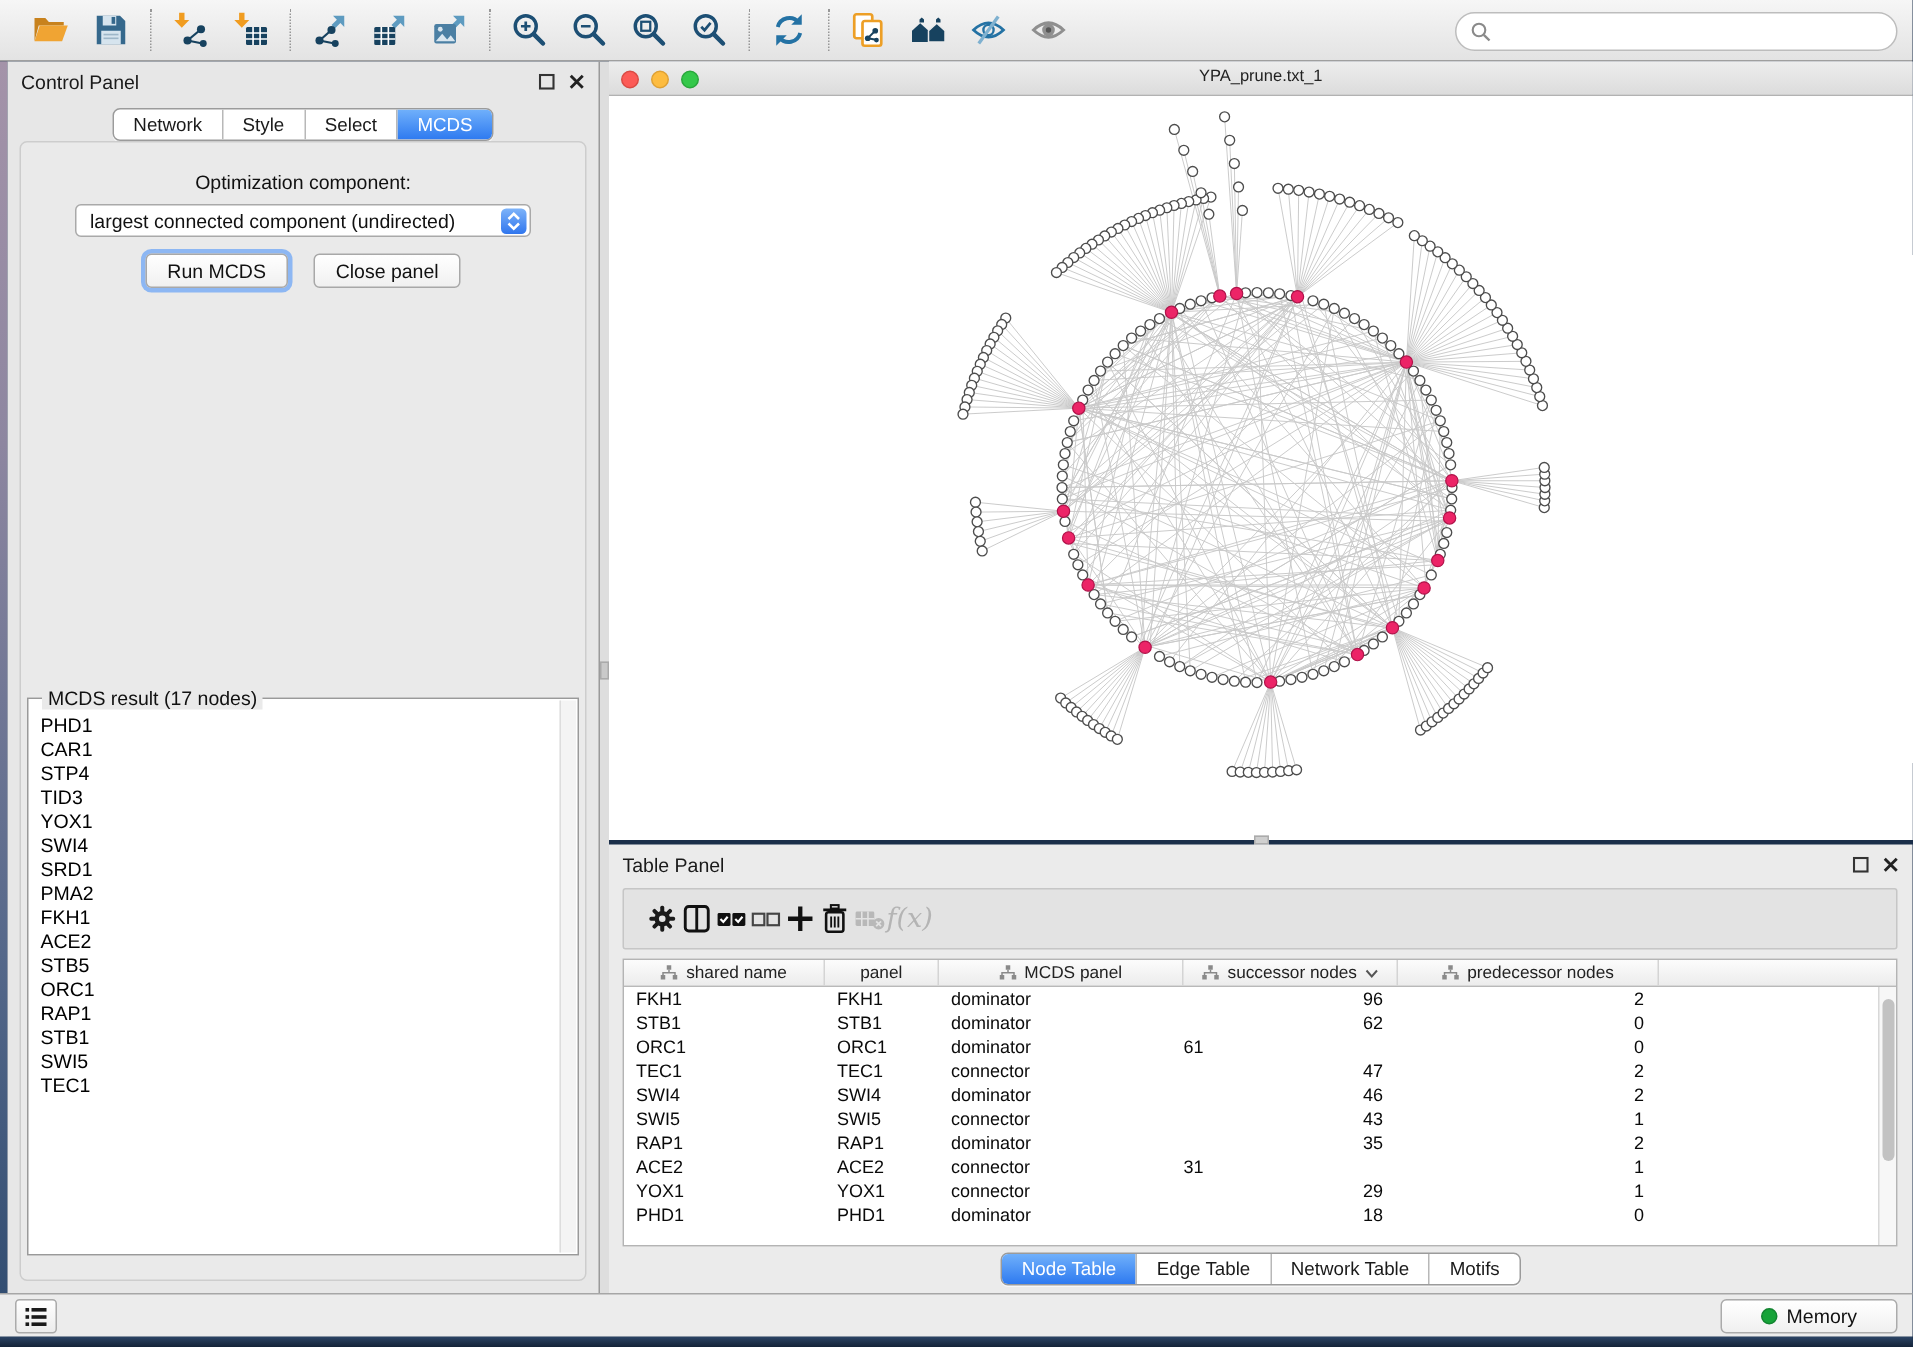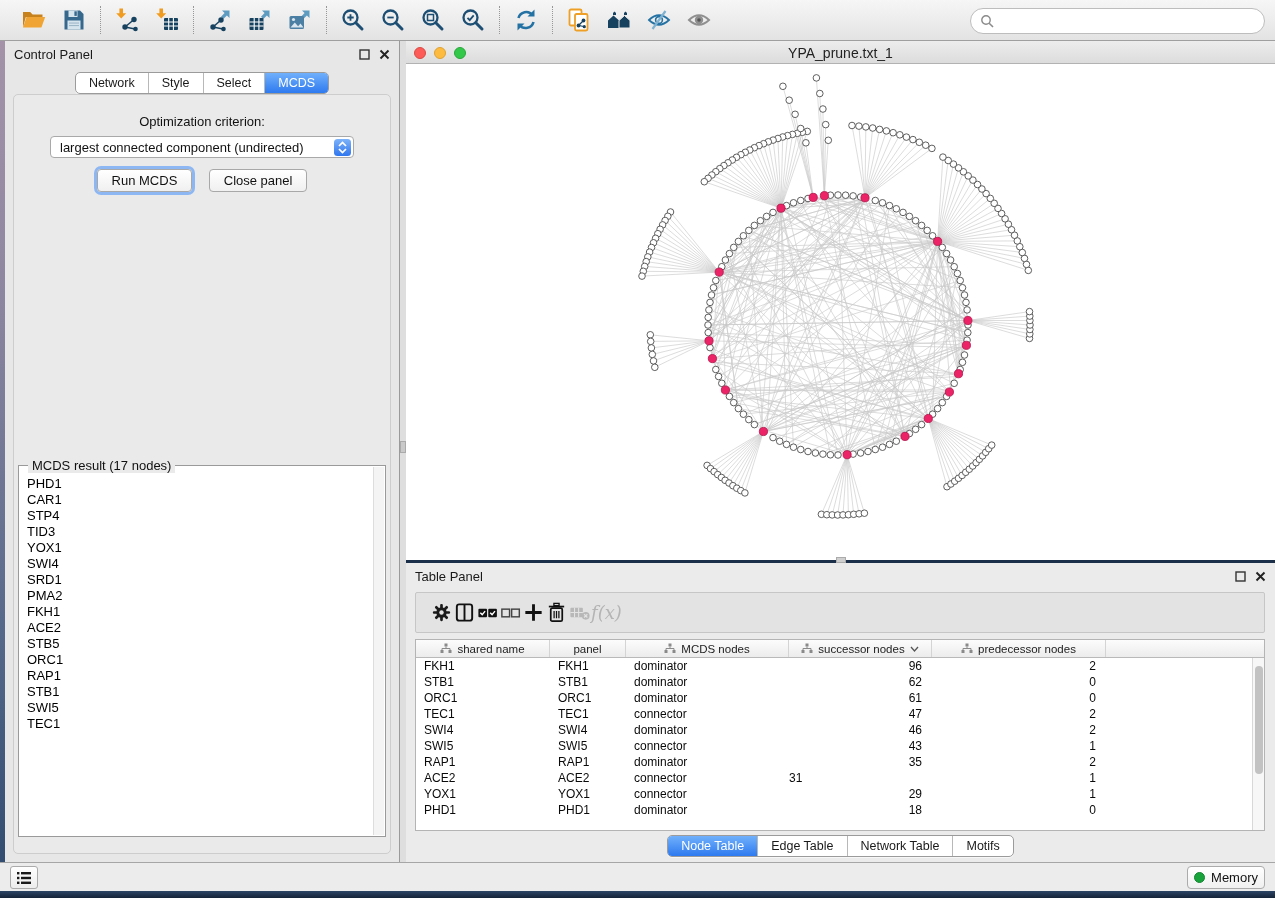--- a/index.html
+++ b/index.html
@@ -80,21 +80,21 @@
   .net-window { position:absolute; left:406px; top:41px; width:869px; height:519px;
     background:#fff; }
   .net-titlebar { position:relative; height:23px;
     background:linear-gradient(#ededed,#dcdcdc); border-bottom:1px solid #b2b2b2; }
   .traffic { position:absolute; top:5.5px; width:12px; height:12px; border-radius:50%;
     cursor:pointer; }
   .t-red   { left:8px;  background:#fc5b57; border:1px solid #d94b44; }
   .t-yel   { left:28px; background:#fdbc40; border:1px solid #dfa134; }
   .t-grn   { left:48px; background:#34c84a; border:1px solid #2aa73c; }
   .net-title { position:absolute; width:100%; text-align:center; top:4px;
-    font-size:14px; color:#222; }
+    font-size:11px; color:#222; }
   .net-canvas { position:absolute; left:0; top:23px; width:869px; height:496px;
     background:#fff; }
 
   
   .table-panel { position:absolute; left:406px; top:563px; width:869px; height:299px;
     background:#ebebeb; }
   .tp-toolbar { position:absolute; left:9px; right:10px; top:29px; height:41px;
     background:#e3e3e3; border:1px solid #c6c6c6; border-radius:2px;
     display:flex; align-items:center; padding-left:14px; }
   .tp-icon { width:23px; height:23px; display:block; cursor:pointer; }
@@ -121,21 +121,21 @@
 
   
   .statusbar { position:absolute; left:0; top:862px; width:1275px; height:29px;
     background:#ececec; border-top:1px solid #a6a6a6; }
   .list-btn { position:absolute; left:10px; top:3px; width:28px; height:23px;
     background:linear-gradient(#fff,#ececec); border:1px solid #ababab;
     border-radius:3px; display:flex; align-items:center; justify-content:center;
     cursor:pointer; }
   .memory-btn { position:absolute; right:10px; top:3px; height:23px;
     background:linear-gradient(#fff,#f0f0f0); border:1px solid #ababab;
-    border-radius:4px; display:flex; align-items:center; gap:6px; padding:0 6px;
+    border-radius:4px; display:flex; align-items:center; gap:6px; padding:0 26px;
     cursor:pointer; }
   .mem-dot { width:11px; height:11px; border-radius:50%; background:#17a339;
     border:1px solid #128430; }
   .memory-btn span { font-size:13px; color:#111; }
 </style>
 </head>
 <body>
 
 <div class="toolbar">
   <div class="tgroup">
@@ -281,21 +281,21 @@
   </div>
   <div class="cp-tabs-row">
     <span class="seg" id="cp-tabs">
         <span class="seg-tab">Network</span>
         <span class="seg-tab">Style</span>
         <span class="seg-tab">Select</span>
         <span class="seg-tab active">MCDS</span>
       </span>
   </div>
   <div class="cp-body">
-    <div class="opt-label">Optimization criterion:</div>
+    <div class="opt-label">Optimization component:</div>
     <div class="opt-select">
       <span>largest connected component (undirected)</span>
       <span class="opt-stepper">
         <svg width="11" height="13" viewBox="0 0 11 13">
           <path d="M2 5 L5.5 1.5 L9 5" fill="none" stroke="#fff" stroke-width="1.7"></path>
           <path d="M2 8 L5.5 11.5 L9 8" fill="none" stroke="#fff" stroke-width="1.7"></path>
         </svg>
       </span>
     </div>
     <div class="btn-row">
@@ -1033,21 +1033,21 @@
         </div>
         <div class="dt-hcell" style="width: 163px; flex: 0 0 163px;">
           <svg width="12" height="11" viewBox="0 0 12 11">
             <g fill="#8a8a8a">
               <rect x="4.5" y="0.5" width="3" height="3"></rect>
               <rect x="0.5" y="7" width="3" height="3"></rect>
               <rect x="8.5" y="7" width="3" height="3"></rect>
             </g>
             <path d="M6 3.5 v2 M2 7 v-1.5 h8 V7" fill="none" stroke="#8a8a8a" stroke-width="1"></path>
           </svg>
-          <span>MCDS nodes</span>
+          <span>MCDS panel</span>
         </div>
         <div class="dt-hcell" style="width: 143px; flex: 0 0 143px;">
           <svg width="12" height="11" viewBox="0 0 12 11">
             <g fill="#8a8a8a">
               <rect x="4.5" y="0.5" width="3" height="3"></rect>
               <rect x="0.5" y="7" width="3" height="3"></rect>
               <rect x="8.5" y="7" width="3" height="3"></rect>
             </g>
             <path d="M6 3.5 v2 M2 7 v-1.5 h8 V7" fill="none" stroke="#8a8a8a" stroke-width="1"></path>
           </svg>
@@ -1081,21 +1081,21 @@
           <div class="dt-cell" style="flex: 0 0 134px; width: 134px; text-align: left; padding: 0px 0px 0px 8px;">STB1</div>
           <div class="dt-cell" style="flex: 0 0 76px; width: 76px; text-align: left; padding: 0px 0px 0px 8px;">STB1</div>
           <div class="dt-cell" style="flex: 0 0 163px; width: 163px; text-align: left; padding: 0px 0px 0px 8px;">dominator</div>
           <div class="dt-cell" style="flex: 0 0 143px; width: 143px; text-align: right; padding: 0px 10px 0px 0px;">62</div>
           <div class="dt-cell" style="flex: 0 0 174px; width: 174px; text-align: right; padding: 0px 10px 0px 0px;">0</div>
         </div>
         <div class="dt-row">
           <div class="dt-cell" style="flex: 0 0 134px; width: 134px; text-align: left; padding: 0px 0px 0px 8px;">ORC1</div>
           <div class="dt-cell" style="flex: 0 0 76px; width: 76px; text-align: left; padding: 0px 0px 0px 8px;">ORC1</div>
           <div class="dt-cell" style="flex: 0 0 163px; width: 163px; text-align: left; padding: 0px 0px 0px 8px;">dominator</div>
-          <div class="dt-cell" style="flex: 0 0 143px; width: 143px; text-align: right; padding: 0px 10px 0px 0px;">61</div>
+          <div class="dt-cell" style="flex: 0 0 143px; width: 143px; text-align: left; padding: 0px 10px 0px 0px;">61</div>
           <div class="dt-cell" style="flex: 0 0 174px; width: 174px; text-align: right; padding: 0px 10px 0px 0px;">0</div>
         </div>
         <div class="dt-row">
           <div class="dt-cell" style="flex: 0 0 134px; width: 134px; text-align: left; padding: 0px 0px 0px 8px;">TEC1</div>
           <div class="dt-cell" style="flex: 0 0 76px; width: 76px; text-align: left; padding: 0px 0px 0px 8px;">TEC1</div>
           <div class="dt-cell" style="flex: 0 0 163px; width: 163px; text-align: left; padding: 0px 0px 0px 8px;">connector</div>
           <div class="dt-cell" style="flex: 0 0 143px; width: 143px; text-align: right; padding: 0px 10px 0px 0px;">47</div>
           <div class="dt-cell" style="flex: 0 0 174px; width: 174px; text-align: right; padding: 0px 10px 0px 0px;">2</div>
         </div>
         <div class="dt-row">

